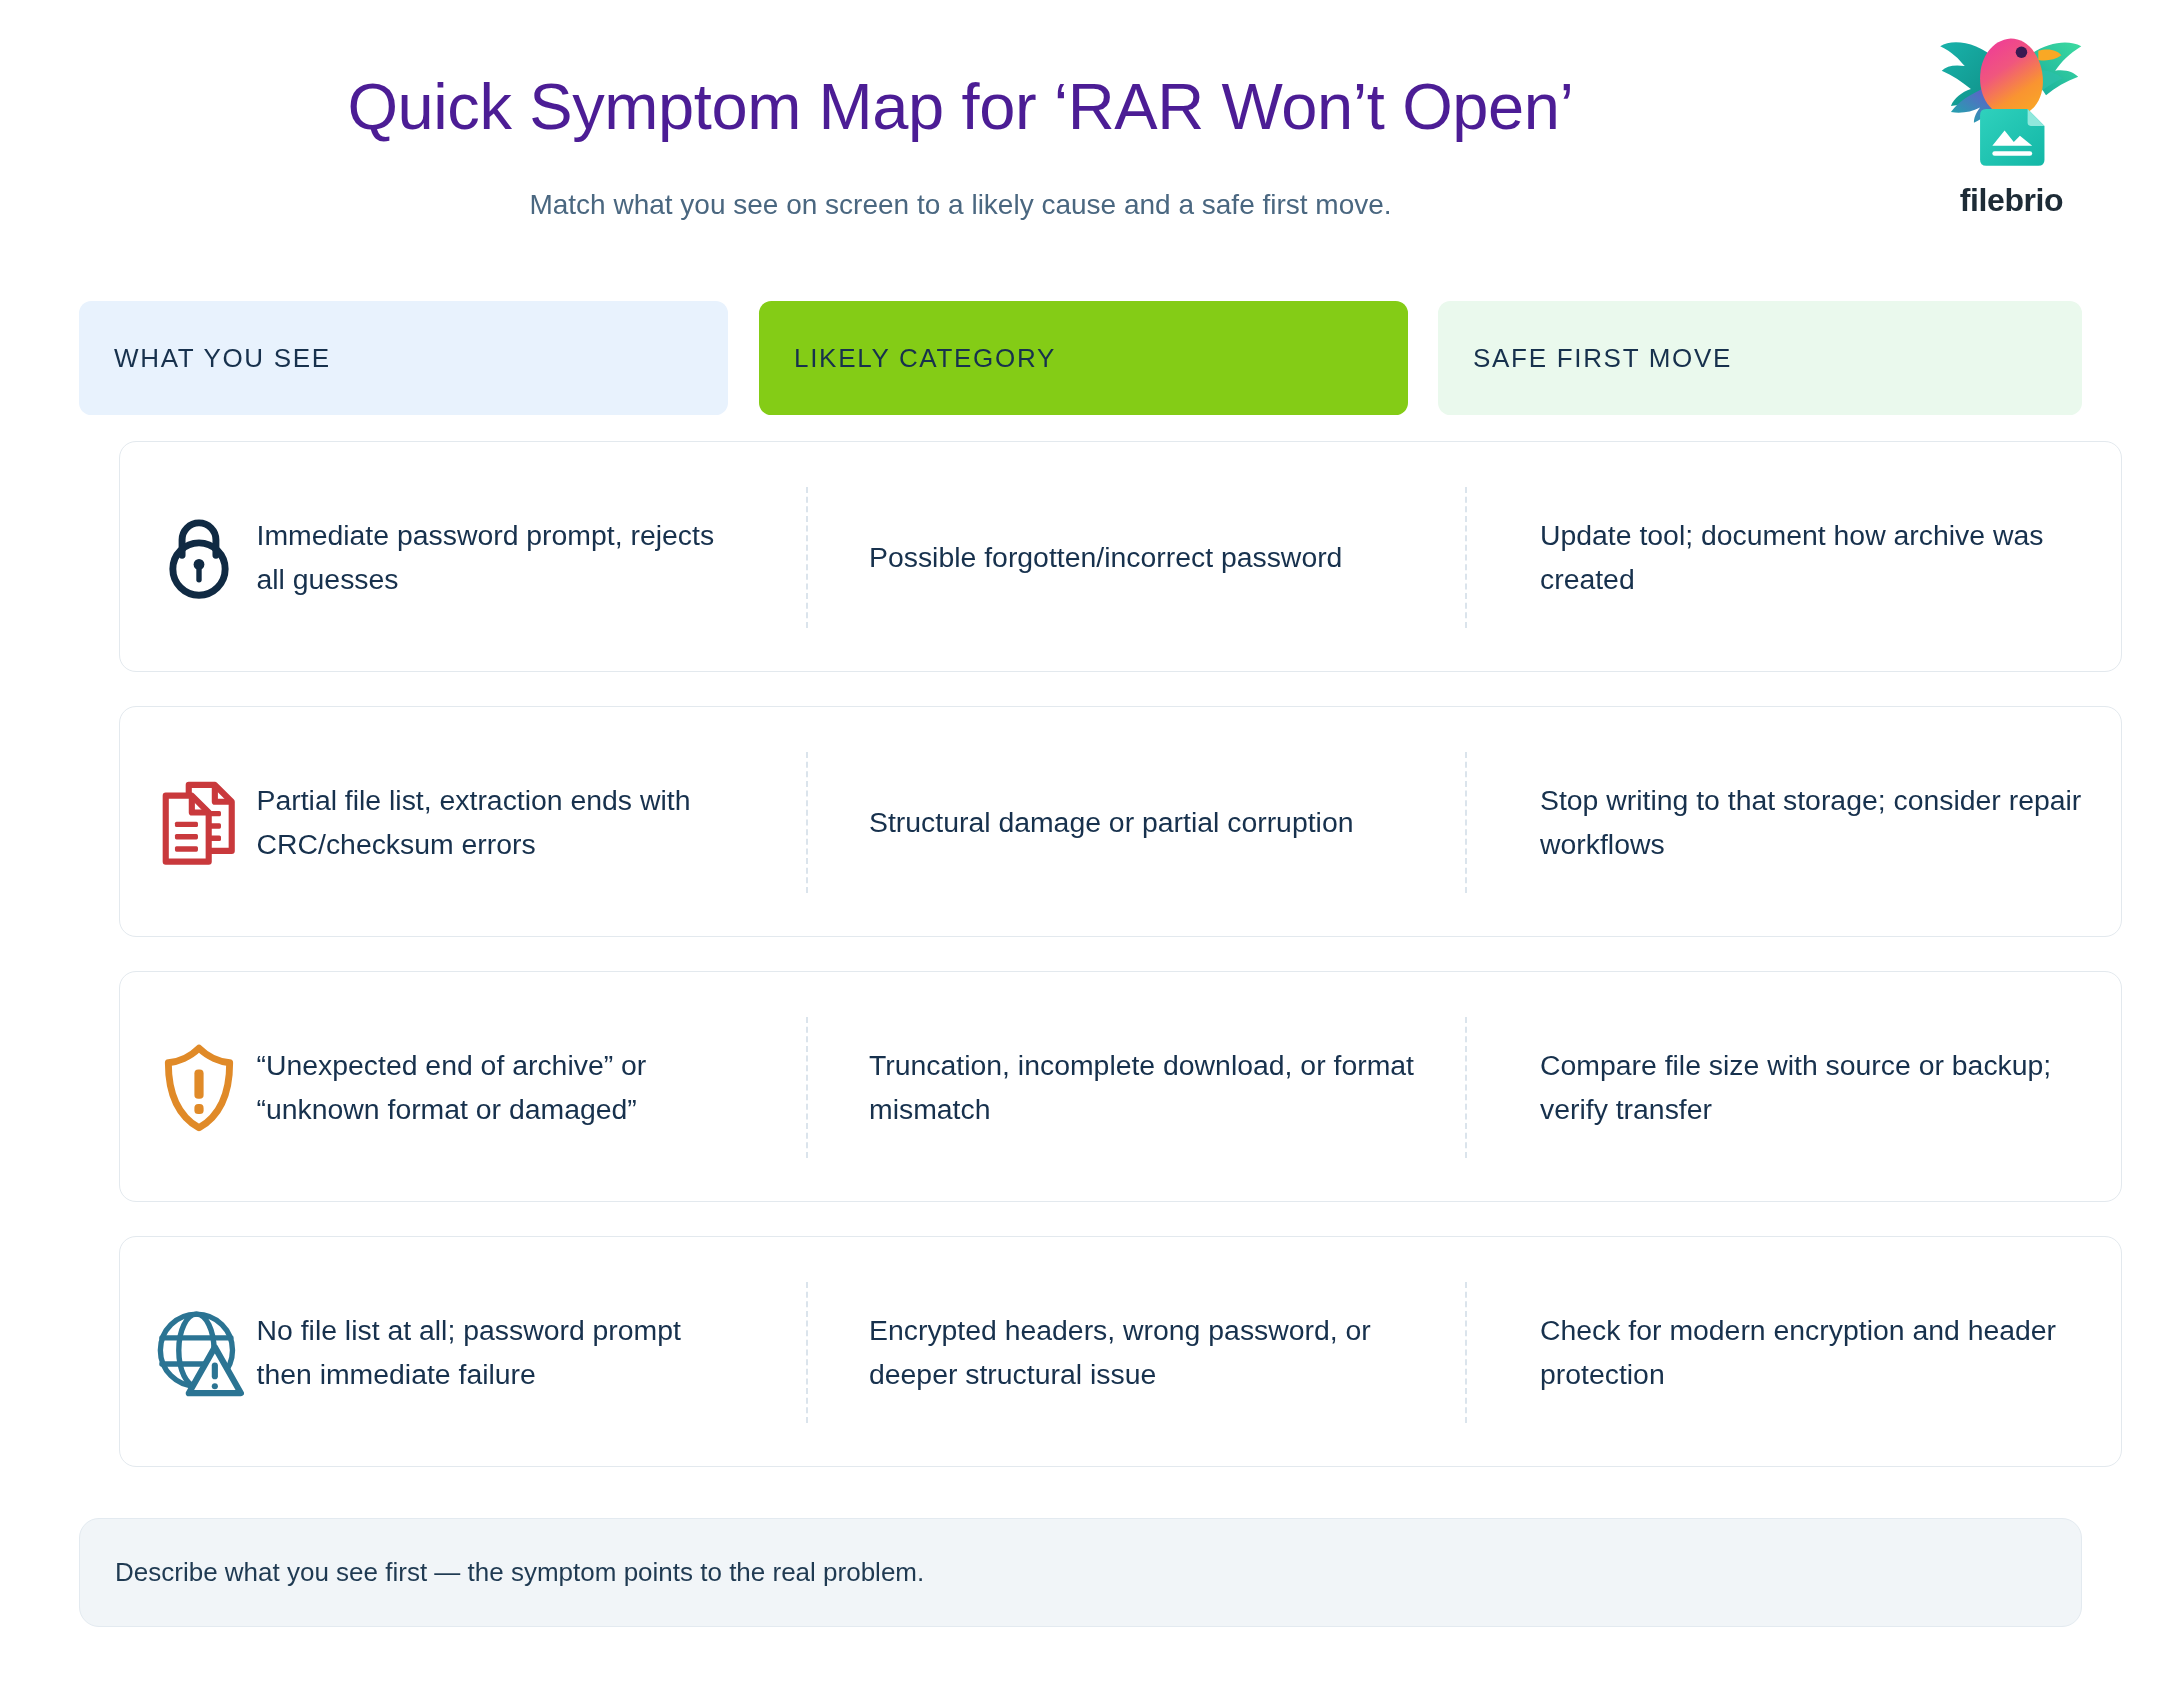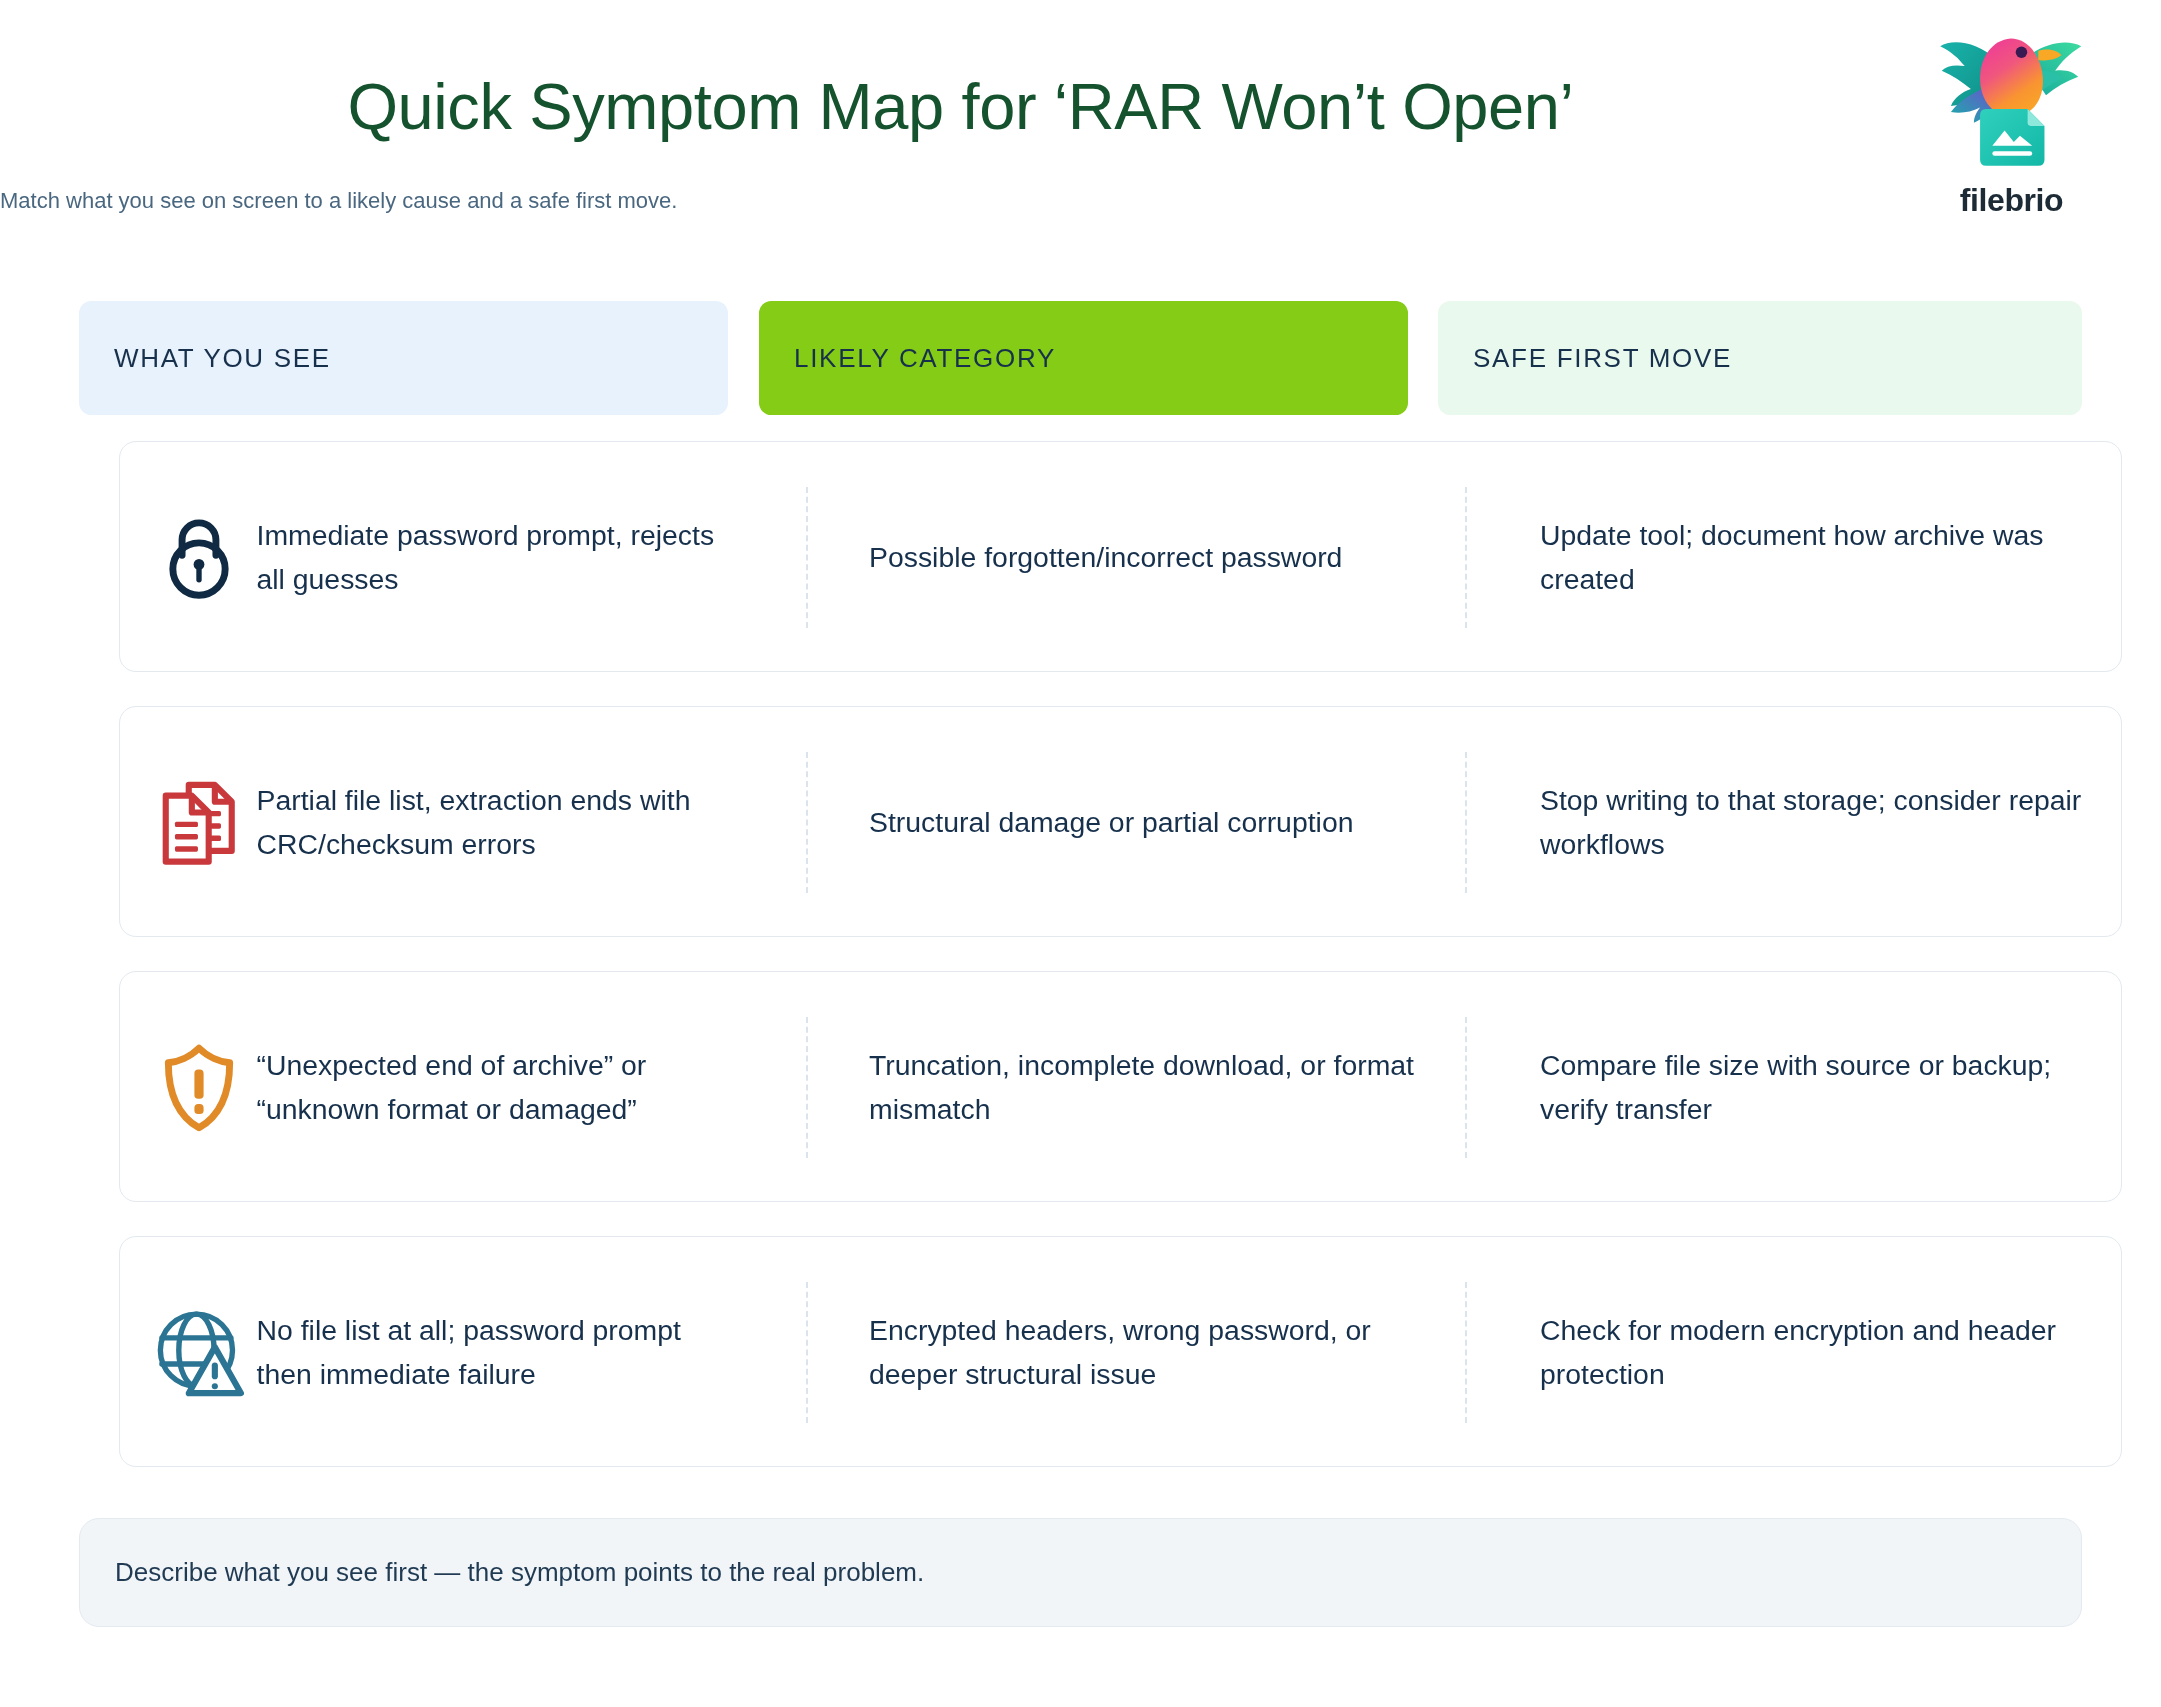--- a/index.html
+++ b/index.html
@@ -30,30 +30,31 @@
   .title {
     position: absolute;
     top: 73px;
     left: 0;
     width: 1921px;
     text-align: center;
     font-family: "Liberation Sans", sans-serif;
     font-size: 65px;
     font-weight: 400;
     letter-spacing: -0.4px;
-    color: #14532d;
+    color: #4c1d95;
     line-height: 1.05;
   }
 
   .subtitle {
     position: absolute;
     top: 188px;
     left: 0;
     width: 1921px;
-    font-size: 22px;
+    text-align: center;
+    font-size: 28px;
     font-weight: 400;
     color: #4a6780;
     line-height: 1.2;
   }
 
   
   .logo-wrap {
     position: absolute;
     top: 23px;
     right: 46px;

